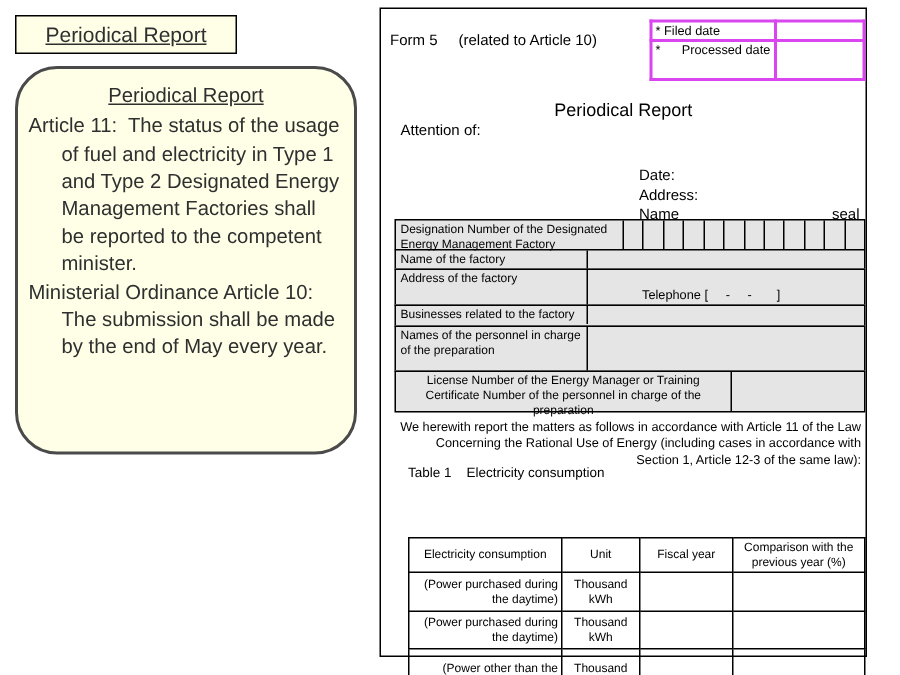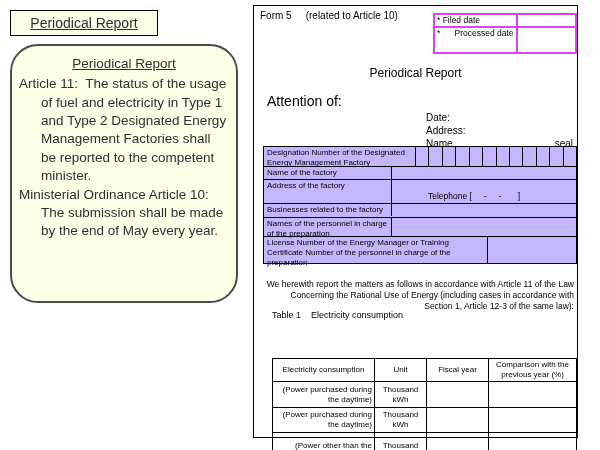--- a/index.html
+++ b/index.html
@@ -25,59 +25,59 @@
     font-size:13.5px; line-height:1.36; color:#2f2f2f;
   }
   .info-heading { text-align:center; text-decoration:underline; margin:1px 0 2px 0; }
   .info-para { margin:0; padding-left:22px; text-indent:-22px; }
 
   
   .form-panel {
     position:absolute; left:253px; top:5px; width:325px; height:433px;
     border:1px solid #000; background:#ffffff; box-sizing:border-box;
   }
-  .form-no { position:absolute; left:6px; top:4px; font-size:10px; white-space:nowrap; }
+  .form-no { position:absolute; left:6px; top:16px; font-size:10px; white-space:nowrap; }
   .form-no .note { margin-left:14px; }
 
   .stamp-table { position:absolute; left:179px; top:7px; border-collapse:collapse; }
   .stamp-table td {
     border:2px solid #d946ef; font-size:8.5px; line-height:1.25;
     padding:0 2px; vertical-align:top; box-sizing:border-box;
   }
   .stamp-label { width:84px; }
   .stamp-value { width:60px; }
   .stamp-r1 td { height:13px; }
   .stamp-r2 td { height:26px; }
 
   .form-title { position:absolute; left:0; right:0; top:60px; text-align:center; font-size:12px; }
-  .attention  { position:absolute; left:13px; top:87px; font-size:14px; }
+  .attention  { position:absolute; left:13px; top:76px; font-size:10px; }
 
   .addr-block { position:absolute; left:172px; top:105px; width:147px; font-size:10px; line-height:13px; }
   .name-line  { display:flex; justify-content:space-between; }
 
   
   .info-table { position:absolute; left:9px; top:141px; width:314px; }
-  .irow { display:flex; border:1px solid #000; margin-top:-1px; box-sizing:border-box; background:#c4b5fd; }
+  .irow { display:flex; border:1px solid #000; margin-top:-1px; box-sizing:border-box; background:#e5e5e5; }
   .ilabel {
     border-right:1px solid #000; padding:1px 3px; box-sizing:border-box;
     font-size:8px; line-height:1.22; flex:none;
   }
   .ivalue { flex:1; box-sizing:border-box; }
   .w-std { width:128px; }
   .r-designation { height:21px; }
   .r-designation .ilabel { width:152px; }
   .dboxes { flex:1; display:flex; }
   .dbox { flex:1; }
   .dbox + .dbox { border-left:1px solid #000; }
   .r-name { height:14px; }
   .r-address { height:25px; }
   .r-address .ivalue { display:flex; align-items:flex-end; padding:0 4px 2px 6px; font-size:8.5px;margin-left:30px; }
   .r-business { height:15px;flex-direction:column; }
-  .r-personnel { height:20px;gap:48px; }
-  .r-license { height:28px; }
+  .r-personnel { height:31px;gap:48px; }
+  .r-license { height:28px;text-align:center; }
   .r-license .ilabel { width:224px; }
 
   .declaration { position:absolute; left:7px; top:273px; width:313px; font-size:8.5px; line-height:1.27;text-align:right; }
 
   .t1-caption { position:absolute; left:18px; top:304px; font-size:9px; }
   .table1 { position:absolute; left:18px; top:314px; border-collapse:collapse; table-layout:fixed;margin-top:38px; }
   .table1 th, .table1 td {
     border:1px solid #000; font-size:8px; line-height:1.2;
     font-weight:normal; padding:1px 2px; box-sizing:border-box; overflow:hidden;
   }

